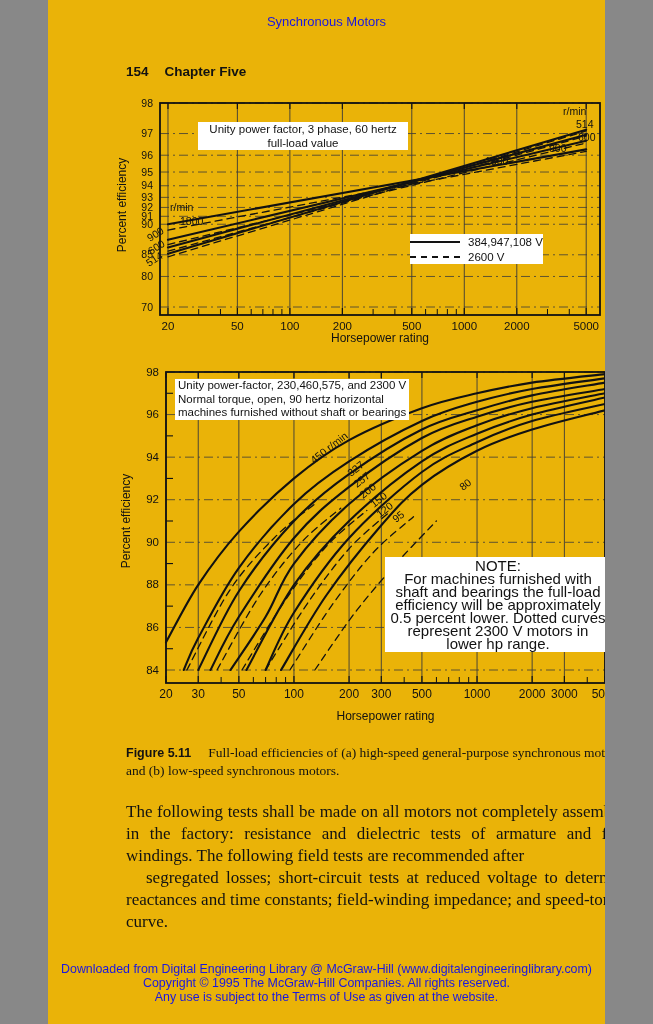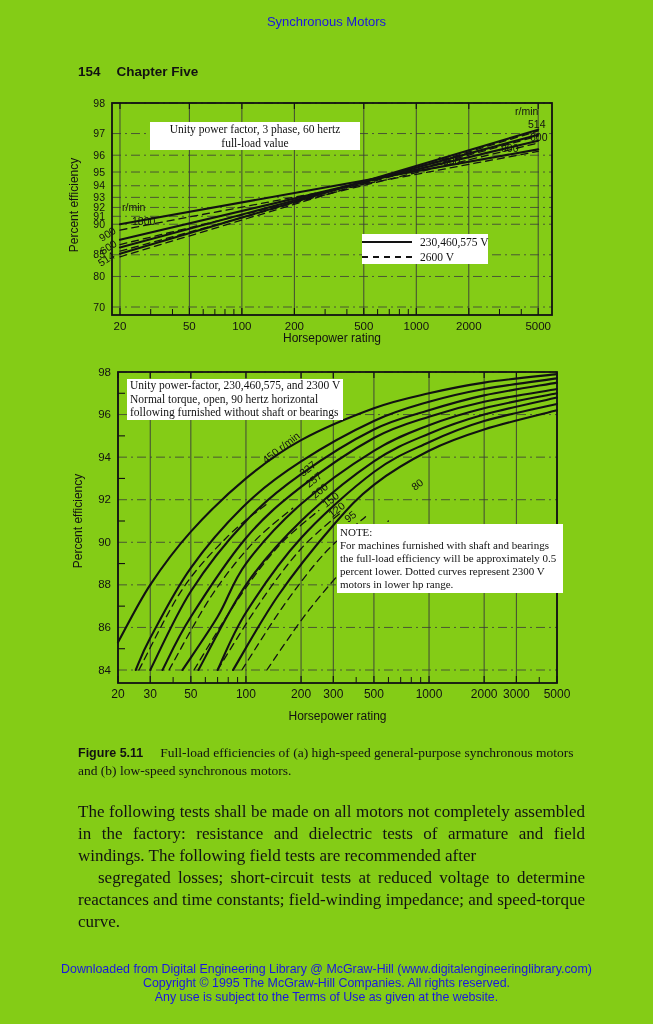--- a/index.html
+++ b/index.html
@@ -1,39 +1,39 @@
 <!DOCTYPE html>
 <html><head>
 <meta charset="utf-8">
 <style>
   :root{ --blue:#1a17e0; --ink:#121212; }
   *{ box-sizing:border-box; margin:0; padding:0; }
   html,body{ background:#888; }
   #page{
-    position:relative; width:653px; height:1024px; background:#84cc16;
+    position:relative; width:557px; height:1024px; background:#eab308;
     margin:0 auto; overflow:hidden; color:var(--ink);
     font-family:"Liberation Serif", serif;
   }
   .abs{ position:absolute; }
   #running-head{ top:14px; left:0; right:0; text-align:center;
     font:13px "Liberation Sans", sans-serif; color:var(--blue); }
   #chapter-line{ top:64px; left:78px; font:bold 13.5px "Liberation Sans", sans-serif; }
   #chapter-line .pageno{ margin-right:16px; }
   svg.chart{ position:absolute; overflow:visible; }
   svg.chart text{ font-family:"Liberation Sans", sans-serif; fill:#121212; }
   .chart-overlay{ position:absolute; background:#fff; color:#121212;
-    font-family:Liberation Serif, serif; }
+    font-family:Liberation Sans, sans-serif; }
   #chartA-title{ left:150px; top:122px; width:210px; font-size:11.5px; line-height:14px;
     text-align:center; padding:0 2px; }
   #chartA-legend{ left:362px; top:234px; font-size:11.5px; }
   .legend-row{ display:flex; align-items:center; height:15px; white-space:nowrap; }
   .legend-sample{ width:50px; margin-right:8px; border-top:2px solid #121212; }
   .legend-sample.dashed{ border-top:2px dashed #121212; }
   #chartB-title{ left:127px; top:379px; font-size:11.5px; line-height:13.5px; padding:0 3px; }
-  #chartB-note{ left:337px; top:524px; width:226px; font-size:11px; line-height:13px; padding:2px 3px; }
+  #chartB-note{ left:337px; top:557px; width:226px; font-size:15px; line-height:13px; padding:2px 3px;text-align:center; }
   #chartB-note .note-body{ }
   #caption{ left:78px; top:744px; width:514px; font-size:13.5px; line-height:17.5px; }
   #caption .cap-label{ font:bold 12.5px "Liberation Sans", sans-serif; margin-right:17px; }
   #body-text{ left:78px; top:801px; width:507px; font-size:17px; line-height:22px;
     text-align:justify; }
   #body-text p+p{ text-indent:20px; }
   #footer{ left:0; right:0; top:962px; text-align:center; color:var(--blue);
     font:12.4px/14px "Liberation Sans", sans-serif; }
 </style>
 </head>
@@ -142,21 +142,21 @@
     </svg>
 
   <div id="chartA-title" class="chart-overlay">
     <div>Unity power factor, 3 phase, 60 hertz</div>
     <div>full-load value</div>
   </div>
 
   <div id="chartA-legend" class="chart-overlay">
     <div class="legend-row">
       <span class="legend-sample"></span>
-      <span>230,460,575 V</span>
+      <span>384,947,108 V</span>
     </div>
     <div class="legend-row">
       <span class="legend-sample dashed"></span>
       <span>2600 V</span>
     </div>
   </div>
 
   <svg id="svgB" class="chart" style="left:60px; top:360px;" width="545" height="372">
       <line x1="58" y1="12" x2="497" y2="12" stroke="#3a3a3a" stroke-width="0.8" stroke-dasharray="9 4 2 4"></line>
       <text x="51" y="15.6" text-anchor="end" font-size="11.5">98</text>
@@ -259,21 +259,21 @@
       <text x="272" y="158" font-size="10.5" transform="rotate(-38 272 158)">120</text>
       <text x="288" y="163" font-size="10.5" transform="rotate(-38 288 163)">95</text>
       <text x="355" y="131" font-size="10.5" transform="rotate(-38 355 131)">80</text>
       <text x="277.5" y="360" text-anchor="middle" font-size="12">Horsepower rating</text>
       <text x="22" y="161" text-anchor="middle" font-size="12" transform="rotate(-90 22 161)">Percent efficiency</text>
     </svg>
 
   <div id="chartB-title" class="chart-overlay">
     <div>Unity power-factor, 230,460,575, and 2300 V</div>
     <div>Normal torque, open, 90 hertz horizontal</div>
-    <div>following furnished without shaft or bearings</div>
+    <div>machines furnished without shaft or bearings</div>
   </div>
 
   <div id="chartB-note" class="chart-overlay">
     <div>NOTE:</div>
     <div class="note-body">For machines furnished with shaft and bearings the full-load efficiency will be approximately 0.5 percent lower. Dotted curves represent 2300 V motors in lower hp range.</div>
   </div>
 
   <div id="caption" class="abs">
     <span class="cap-label">Figure 5.11</span><span>Full-load efficiencies of (a) high-speed general-purpose synchronous motors and (b) low-speed synchronous motors.</span>
   </div>

